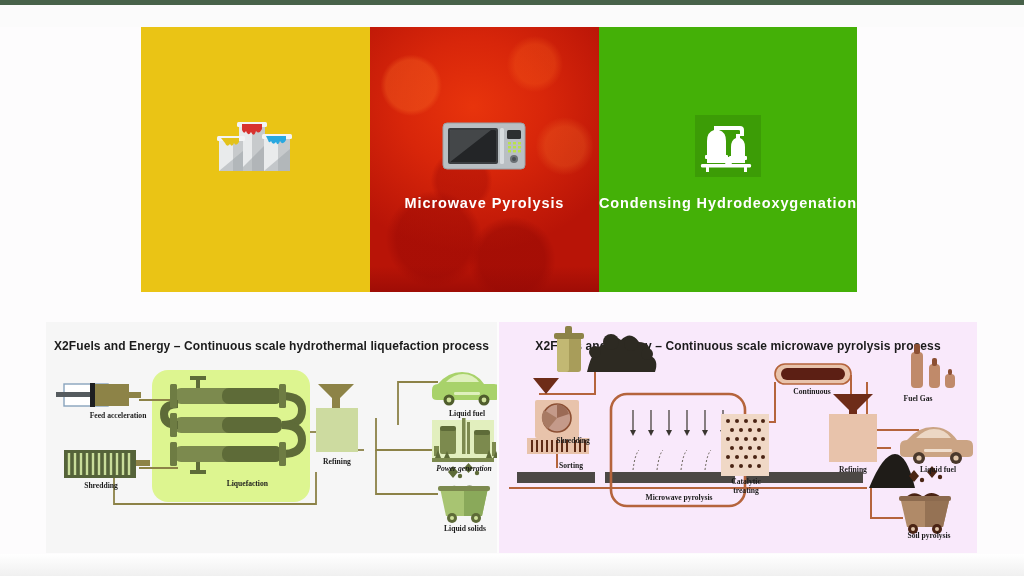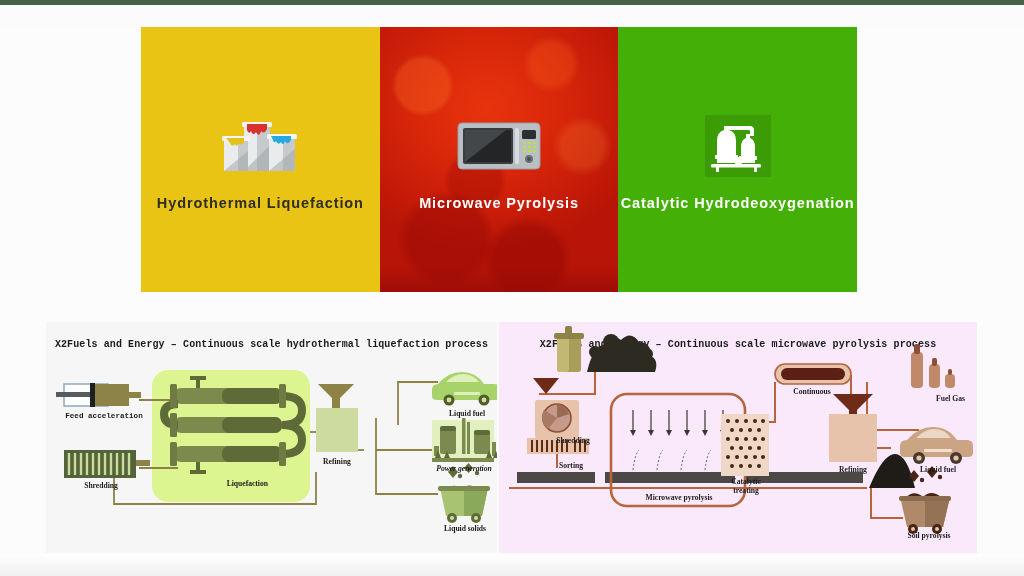--- a/index.html
+++ b/index.html
@@ -76,22 +76,22 @@
     position: absolute; left: 46px; top: 322px;
     width: 931px; height: 231px;
     display: flex; gap: 2px;
   }
   .panel { position: relative; overflow: hidden; }
   .panel-hlt { width: 451px; background: #f6f6f6; }
   .panel-mwp { width: 478px; background: #f9e9fb; }
   .panel-title {
     position: absolute; left: 0; right: 0; top: 17px;
     text-align: center;
-    font-family: Liberation Mono, monospace;
-    font-weight: 700; font-size: 10px; color: #1b1b1b;
+    font-family: Liberation Sans, sans-serif;
+    font-weight: 700; font-size: 12px; color: #1b1b1b;
     letter-spacing: .1px;
   }
   .stage { position: absolute; left: 0; top: 0; width: 100%; height: 100%; }
   .cap {
     position: absolute;
     font-family: "Liberation Serif", serif;
     font-weight: 700; font-size: 7.6px; color: #1a1a1a;
     text-align: center; white-space: nowrap; line-height: 1.15;
   }
   .cap.two { white-space: normal; width: 54px; }
@@ -125,21 +125,20 @@
           <path d="M10 56 L34 56 L34 36 Z" fill="#9ea4a8" opacity=".5"></path>
           <rect x="8" y="21" width="28" height="5" rx="1.5" fill="#f3f4f5"></rect>
           <path d="M12 23 h18 v4 q-3 5 -5 1 q-2 5 -4 1 q-3 4 -5 -1 Z" fill="#e3c21b"></path>
           <rect x="55" y="22" width="26" height="34" fill="#e9ebec"></rect>
           <rect x="69" y="22" width="12" height="34" fill="#c7cacc"></rect>
           <path d="M55 56 L81 56 L81 34 Z" fill="#9ea4a8" opacity=".5"></path>
           <rect x="53" y="19" width="30" height="5" rx="1.5" fill="#f3f4f5"></rect>
           <path d="M57 21 h20 v4 q-3 6 -6 1 q-2 6 -4 1 q-3 4 -5 -1 q-2 3 -3 -1 Z" fill="#29a8e0"></path>
         </svg>
       </div>
-      <div class="tile-label">Hydrothermal Liquefaction</div>
     </div>
 
     <div class="tile tile-red">
       <div class="tile-icon">
         <svg width="86" height="58" viewBox="0 0 86 58">
           <rect x="2" y="6" width="82" height="46" rx="4" fill="#b9bfc3"></rect>
           <rect x="2" y="6" width="82" height="46" rx="4" fill="none" stroke="#9aa1a6" stroke-width="1"></rect>
           <rect x="7" y="11" width="50" height="36" rx="2" fill="#3a3d40"></rect>
           <rect x="9" y="13" width="46" height="32" rx="1.5" fill="#232527"></rect>
           <path d="M9 45 L9 13 L50 13 Z" fill="#4c5053" opacity=".8"></path>
@@ -173,21 +172,21 @@
             <path d="M36 32 q0 -7 5 -9 v-4 h4 v4 q5 2 5 9 v16 h-14 Z"></path>
             <rect x="34" y="41" width="18" height="4" rx="1"></rect>
             <path d="M21 11 h24 q4 0 4 4 v6 h-4 v-5 q0 -1 -1.5 -1 h-22.5 Z"></path>
             <rect x="30" y="42" width="7" height="7" rx="1"></rect>
             <rect x="6" y="49" width="50" height="3.5" rx="1.2"></rect>
             <rect x="11" y="52" width="3" height="5"></rect>
             <rect x="49" y="52" width="3" height="5"></rect>
           </g>
         </svg>
       </div>
-      <div class="tile-label">Catalytic Hydrodeoxygenation</div>
+      <div class="tile-label">Condensing Hydrodeoxygenation</div>
     </div>
   </div>
 
   <div class="diagrams">
 
     <div class="panel panel-hlt">
       <div class="panel-title">X2Fuels and Energy – Continuous scale hydrothermal liquefaction process</div>
 
       <svg class="stage" viewBox="0 0 451 231">
 
@@ -305,21 +304,21 @@
           <path d="M394 166 h48 l-6 28 h-36 Z" fill="#a8c472"></path>
           <path d="M418 166 h24 l-6 28 h-18 Z" fill="#8aa95a"></path>
           <rect x="392" y="164" width="52" height="5" rx="2" fill="#7c8a4e"></rect>
           <circle cx="406" cy="196" r="5" fill="#5e6b38"></circle>
             <circle cx="406" cy="196" r="2" fill="#cfe19b"></circle>
           <circle cx="430" cy="196" r="5" fill="#5e6b38"></circle>
             <circle cx="430" cy="196" r="2" fill="#cfe19b"></circle>
         </g>
       </svg>
 
-      <div class="cap" style="left:10px; top:90px; width:96px;font-family:Liberation Mono, monospace;">Feed acceleration</div>
+      <div class="cap" style="left:24px; top:90px; width:96px;">Feed acceleration</div>
       <div class="cap" style="left:16px; top:160px; width:78px;">Shredding</div>
       <div class="cap" style="left:148px; top:158px; width:74px;text-align:right;">Liquefaction</div>
       <div class="cap" style="left:258px; top:136px; width:66px;">Refining</div>
       <div class="cap" style="left:385px; top:88px; width:72px;">Liquid fuel</div>
       <div class="cap" style="left:378px; top:143px; width:80px;font-style:italic;">Power generation</div>
       <div class="cap" style="left:382px; top:203px; width:74px;">Liquid solids</div>
     </div>
 
     <div class="panel panel-mwp">
       <div class="panel-title">X2Fuels and Energy – Continuous scale microwave pyrolysis process</div>
@@ -493,20 +492,20 @@
             <circle cx="438" cy="207" r="2" fill="#e0c5a9"></circle>
         </g>
       </svg>
 
       <div class="cap" style="left:42px; top:115px; width:64px;">Shredding</div>
       <div class="cap" style="left:42px; top:140px; width:60px;">Sorting</div>
       <div class="cap" style="left:128px; top:172px; width:104px;">Microwave pyrolysis</div>
       <div class="cap two" style="left:220px; top:156px;">Catalytic treating</div>
       <div class="cap" style="left:282px; top:66px; width:62px;">Continuous</div>
       <div class="cap" style="left:324px; top:144px; width:60px;">Refining</div>
-      <div class="cap" style="left:404px; top:73px; width:62px;text-align:right;">Fuel Gas</div>
+      <div class="cap" style="left:388px; top:73px; width:62px;">Fuel Gas</div>
       <div class="cap" style="left:406px; top:144px; width:66px;">Liquid fuel</div>
       <div class="cap" style="left:392px; top:210px; width:76px;">Soil pyrolysis</div>
     </div>
   </div>
 
   <div class="bottom-fade"></div>
 </div>
 
 </body></html>

